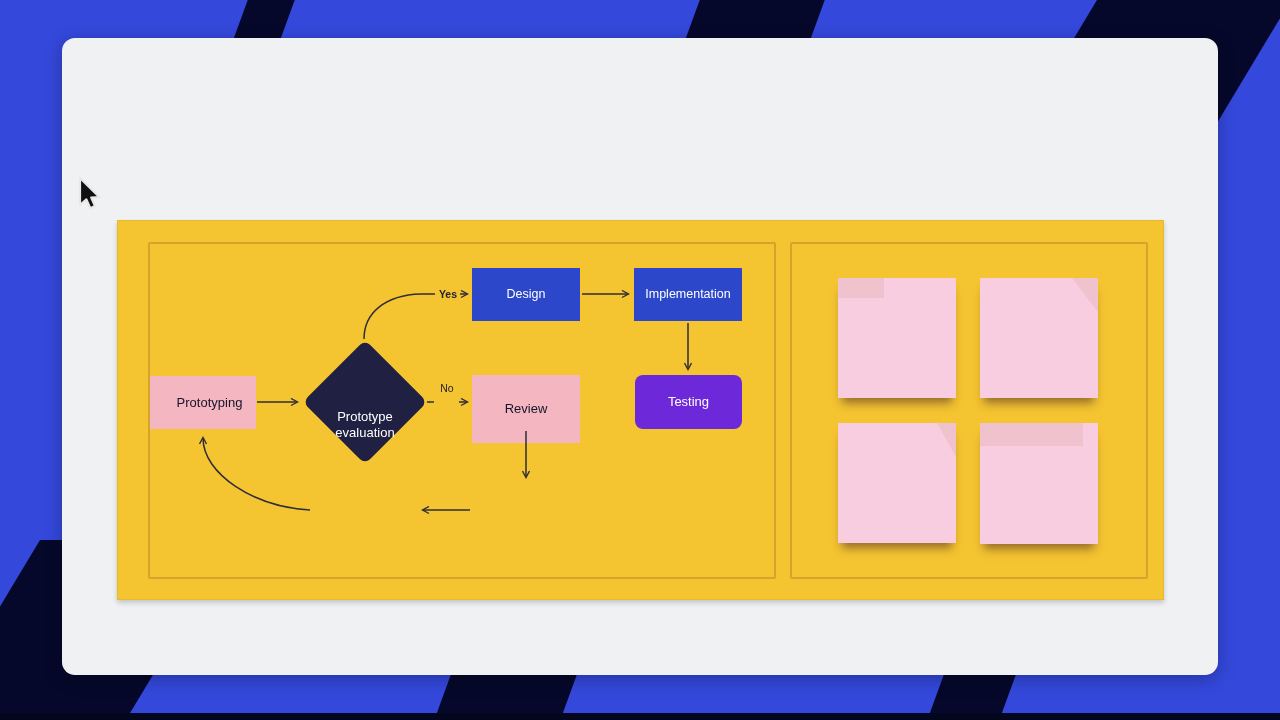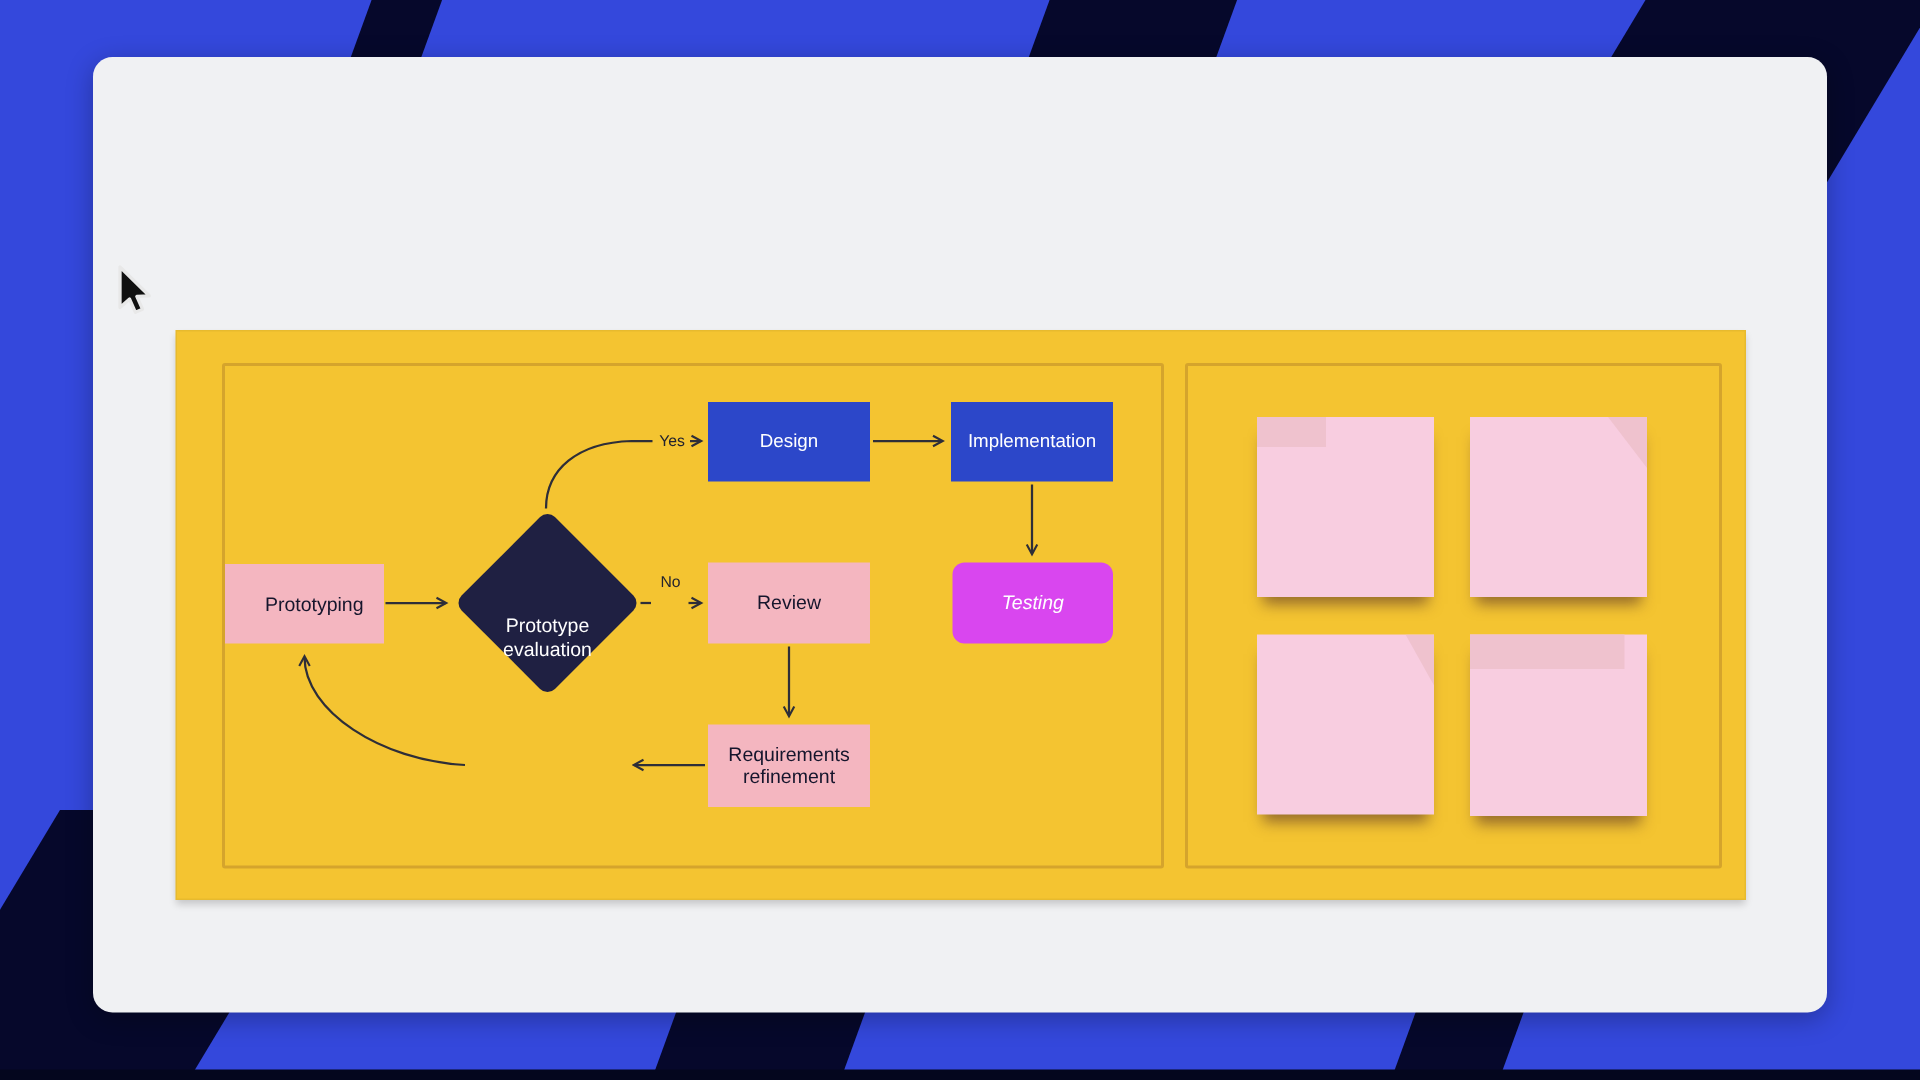--- a/index.html
+++ b/index.html
@@ -42,46 +42,46 @@
   #notes-frame{left:672px; top:21px; width:358px; height:337px;}
 
   
   .node{
     position:absolute; display:flex; align-items:center; justify-content:center;
     text-align:center; font-size:13px; line-height:1.2; color:#15152c;
     box-sizing:border-box;
   }
   .node.pink {background:#f4b6c0;}
   .node.blue {background:#2c47c9; color:#ffffff; font-size:12.5px;}
-  .node.black{background:#d946ef; color:#ffffff; border-radius:8px;font-style:italic;}
+  .node.black{background:#6d28d9; color:#ffffff; border-radius:8px;}
   #node-prototyping {left:32px;  top:155px; width:106px; height:53px;padding-left:13px;}
   #node-design         {left:354px; top:47px;  width:108px; height:53px;}
   #node-implementation {left:516px; top:47px;  width:108px; height:53px;}
   #node-testing        {left:517px; top:154px; width:107px; height:54px;}
-  #node-review         {left:354px; top:154px; width:108px; height:54px;}
+  #node-review         {left:354px; top:154px; width:108px; height:68px;}
   #node-requirements   {left:354px; top:262px; width:108px; height:55px; line-height:1.15;}
   #node-quick-design   {left:192px; top:262px; width:107px; height:54px;}
 
   
   #node-diamond{
     position:absolute; left:203px; top:137px; width:88px; height:88px;
     background:#1f2042; transform:rotate(45deg); border-radius:7px;
   }
   #diamond-label{
     position:absolute; left:197px; top:165px; width:100px; height:32px;
     display:flex; align-items:center; justify-content:center; text-align:center;
     color:#ffffff; font-size:13px; line-height:1.2;margin-top:23px;
   }
 
   
   .edge-label{
     position:absolute; font-size:10.5px; color:#23232e; transform:translate(-50%,-50%);
     white-space:nowrap;
   }
-  #label-yes{left:330px; top:73px;}
+  #label-yes{left:330px; top:73px;font-weight:bold;}
   #label-no {left:329px; top:167px;}
 
   
   #arrows{position:absolute; left:0; top:0; pointer-events:none;}
 
   
   .sticky{
     position:absolute; width:118px; height:120px; background:#f8cde0;
     box-shadow:0 9px 9px -4px rgba(73,36,38,0.55);
   }
@@ -135,23 +135,20 @@
     </div>
 
     <div class="node black" id="node-testing">
       <span>Testing</span>
     </div>
 
     <div class="node pink" id="node-review">
       <span>Review</span>
     </div>
 
-    <div class="node pink" id="node-requirements">
-      <span>Requirements refinement</span>
-    </div>
 
 
     <span class="edge-label" id="label-yes">Yes</span>
     <span class="edge-label" id="label-no">No</span>
 
     <svg id="arrows" width="1047" height="380" viewBox="0 0 1047 380">
       <defs>
         <marker id="ah" markerWidth="9" markerHeight="9" refX="7" refY="4.5" orient="auto" markerUnits="userSpaceOnUse">
           <path d="M1 1 L7.5 4.5 L1 8" fill="none" stroke="#2e2e38" stroke-width="1.4"></path>
         </marker>

